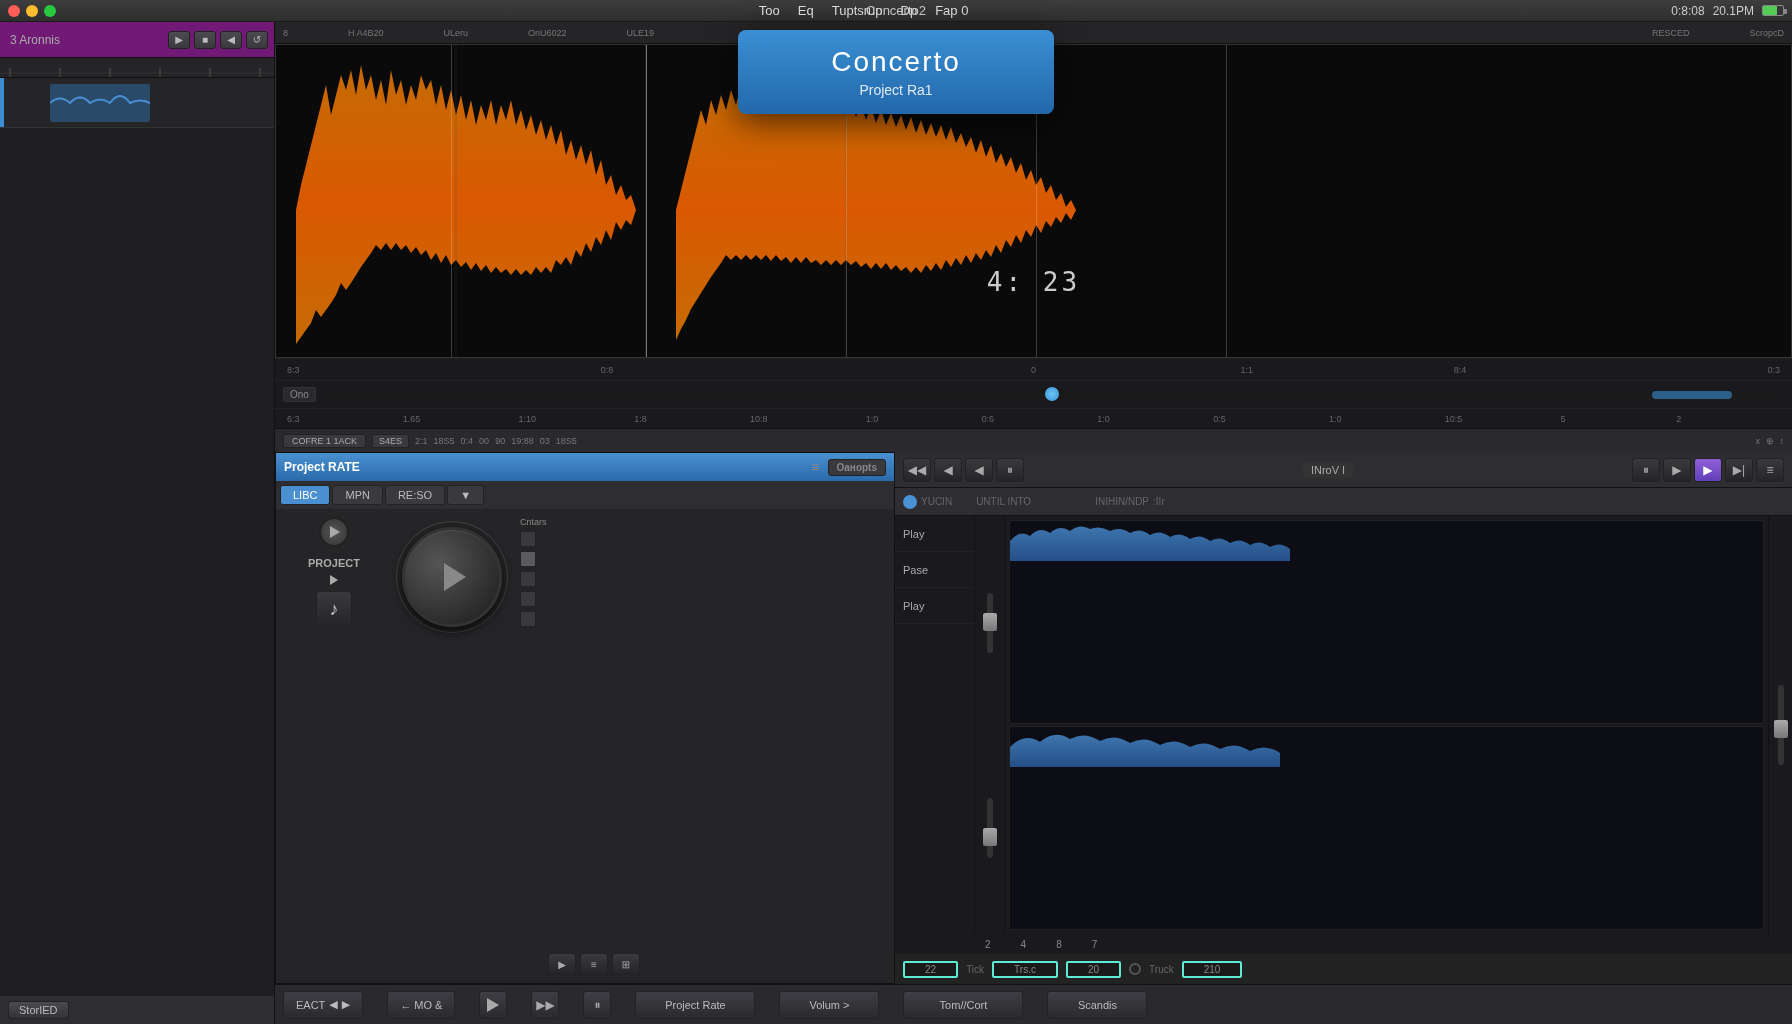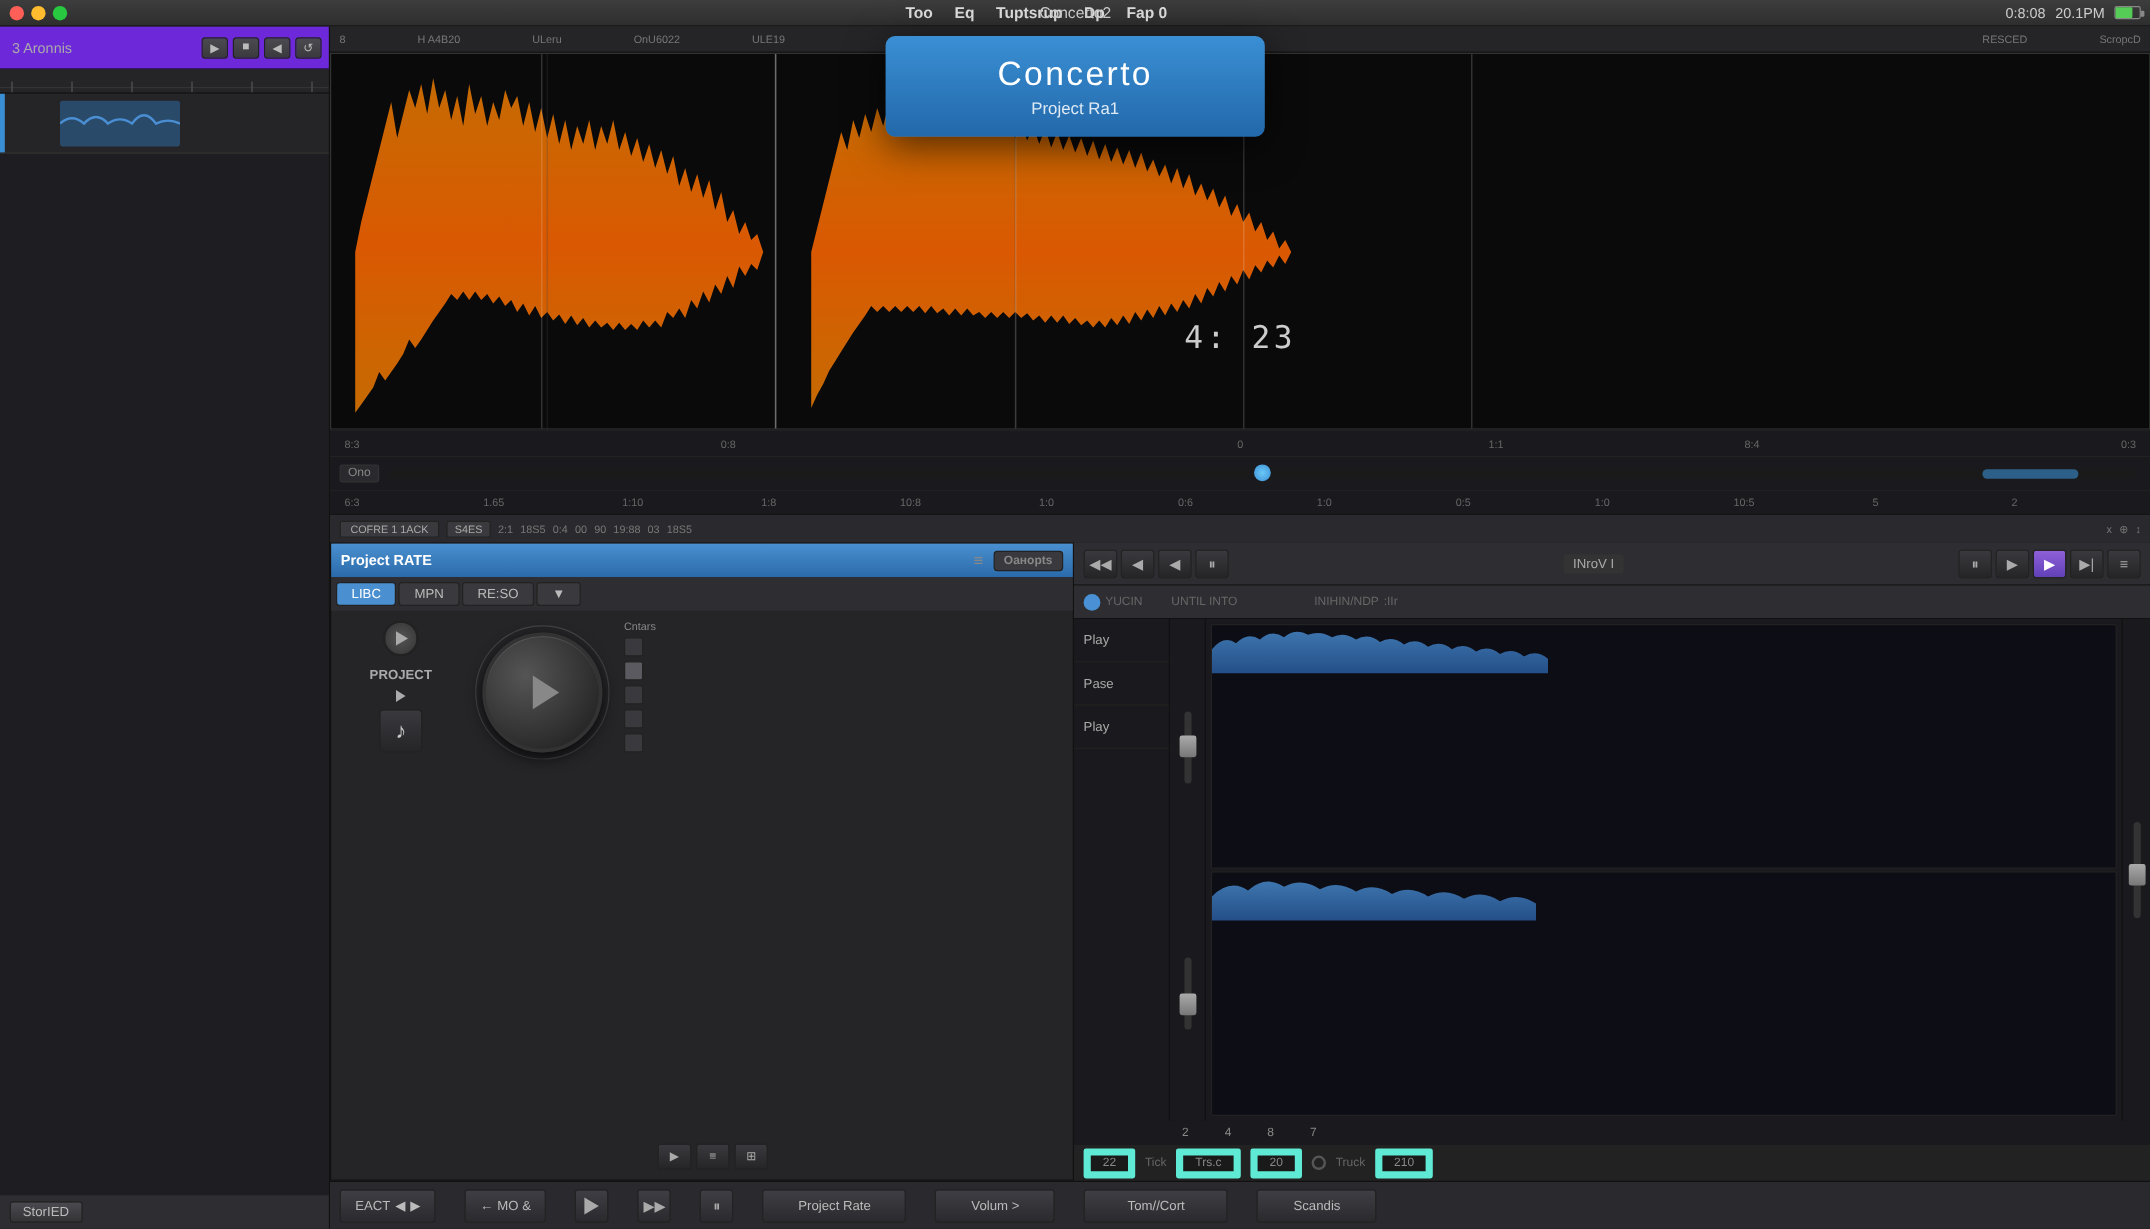--- a/index.html
+++ b/index.html
@@ -50,21 +50,20 @@
     .menu-bar {
       display: flex;
       align-items: center;
       gap: 2px;
     }
     .menu-item {
       color: #ddd;
       font-size: 13px;
       padding: 0 8px;
       cursor: pointer;
-      font-weight: bold;
     }
     .title-bar-right {
       display: flex;
       align-items: center;
       gap: 8px;
       font-size: 12px;
       color: #ccc;
     }
     .battery-icon {
       width: 22px;
@@ -102,21 +101,21 @@
     .left-sidebar {
       width: 275px;
       background: #1e1e22;
       border-right: 1px solid #111;
       display: flex;
       flex-direction: column;
       flex-shrink: 0;
     }
     .sidebar-toolbar {
       height: 36px;
-      background: #6d28d9;
+      background: #701a75;
       display: flex;
       align-items: center;
       padding: 0 6px;
       gap: 4px;
       border-bottom: 1px solid #111;
     }
     .sidebar-track-label {
       color: #aaa;
       font-size: 12px;
       flex: 1;
@@ -581,23 +580,23 @@
       background: #222;
       display: flex;
       align-items: center;
       padding: 0 8px;
       gap: 8px;
       font-size: 10px;
       color: #666;
     }
     .mixer-bottom-field {
       background: #1a1a1a;
-      border: 6px solid #5eead4;
+      border: 2px solid #5eead4;
       border-radius: 2px;
-      padding: 1px 10px;
+      padding: 1px 20px;
       min-width: 30px;
       text-align: right;
       color: #888;
     }
     .mixer-bottom-label {
       color: #666;
       font-size: 10px;
     }
 
     

